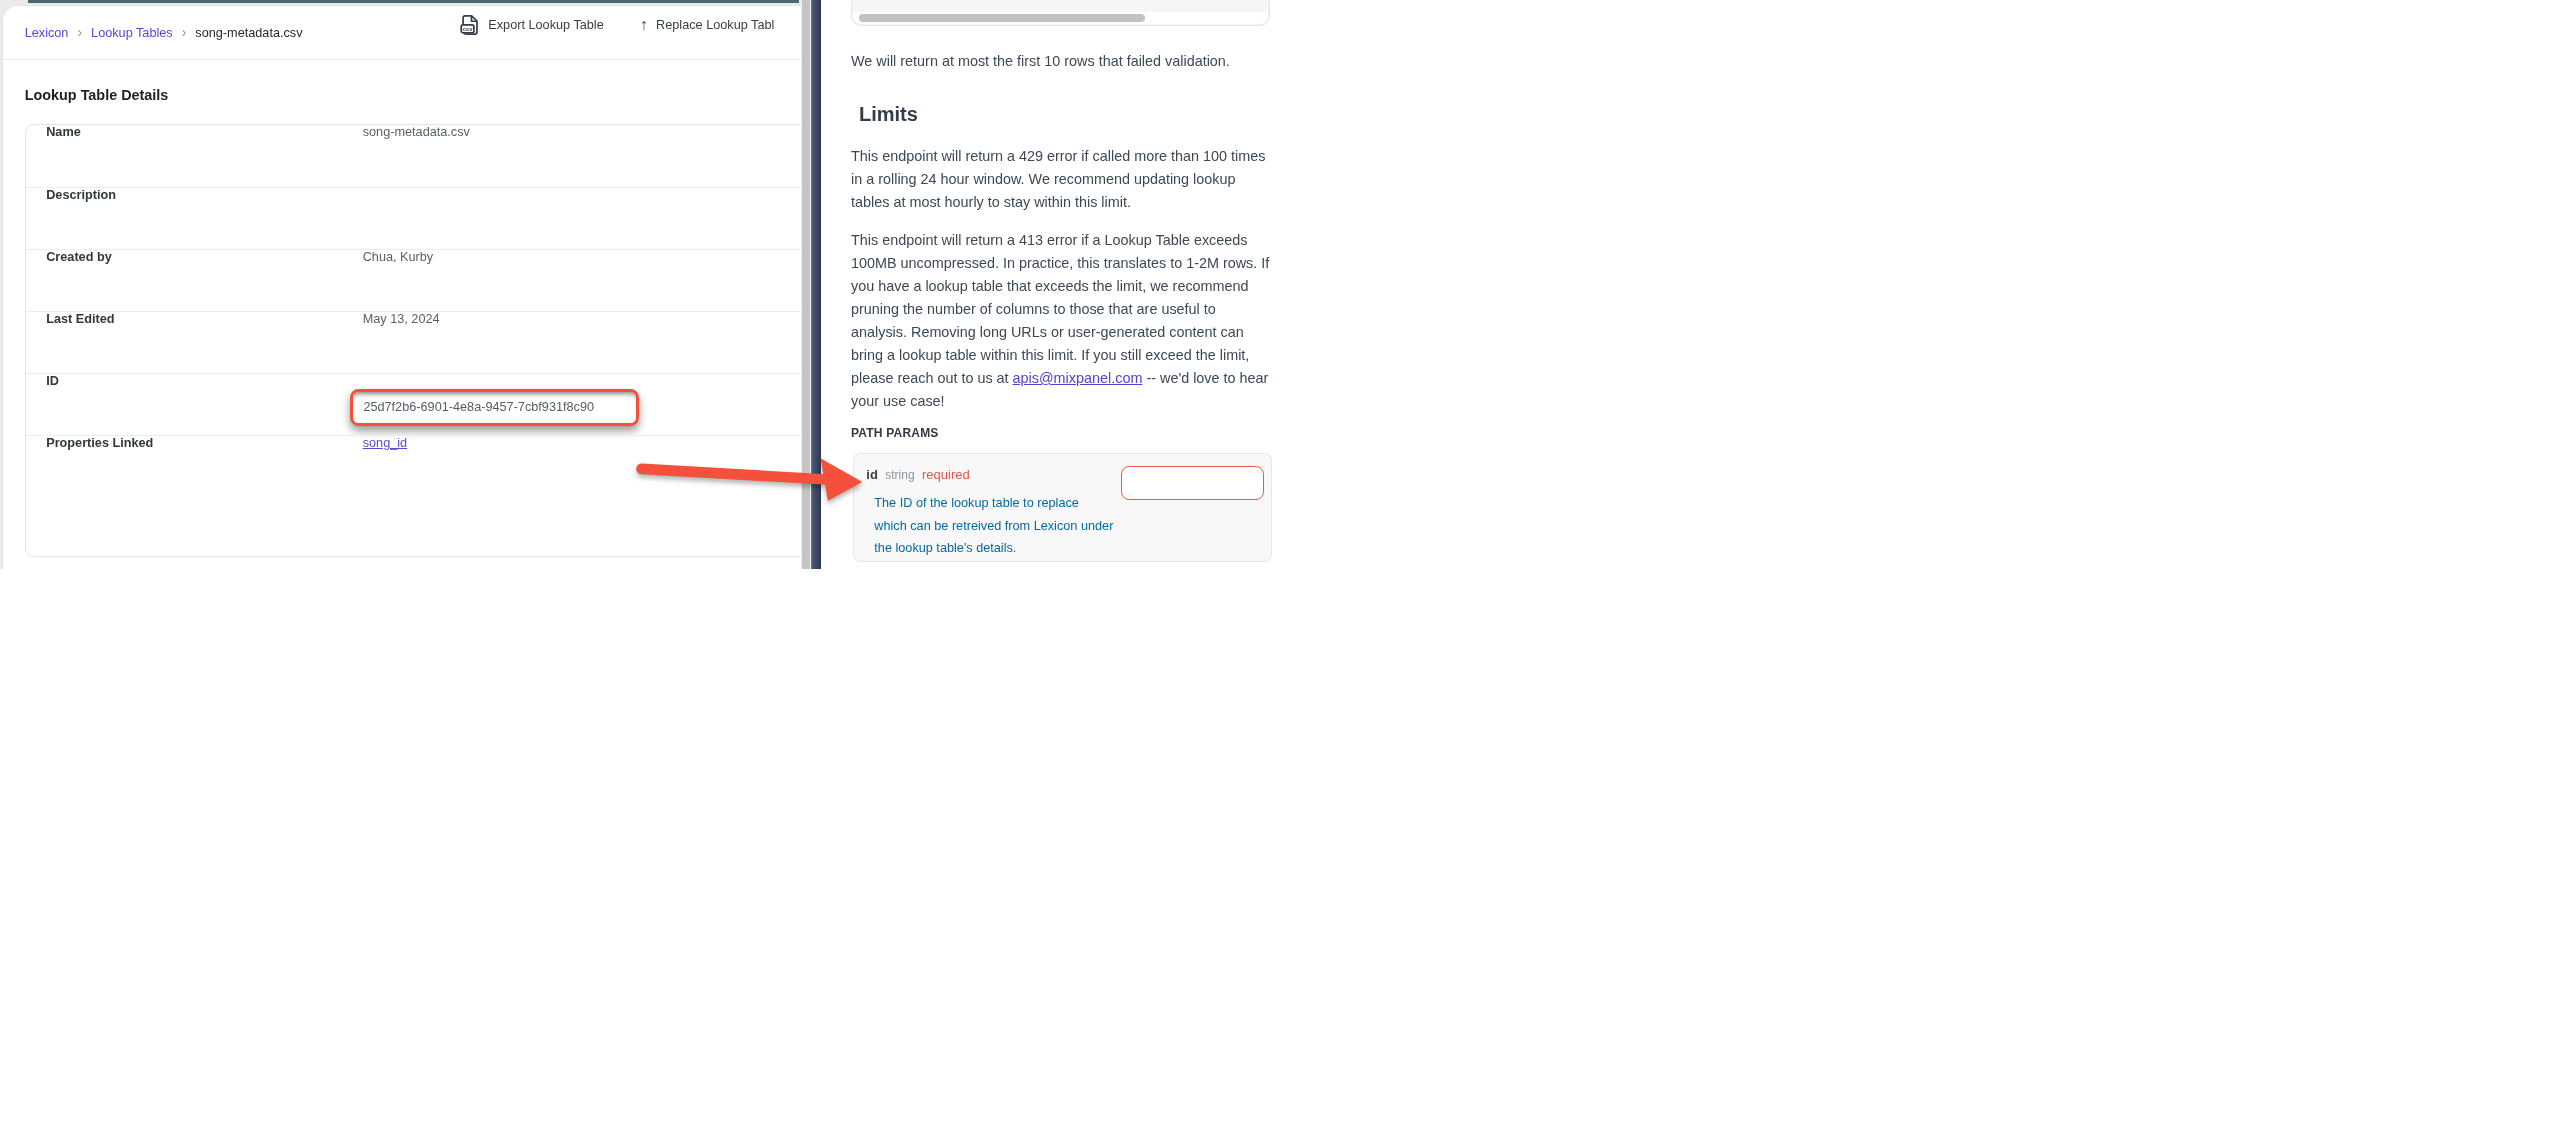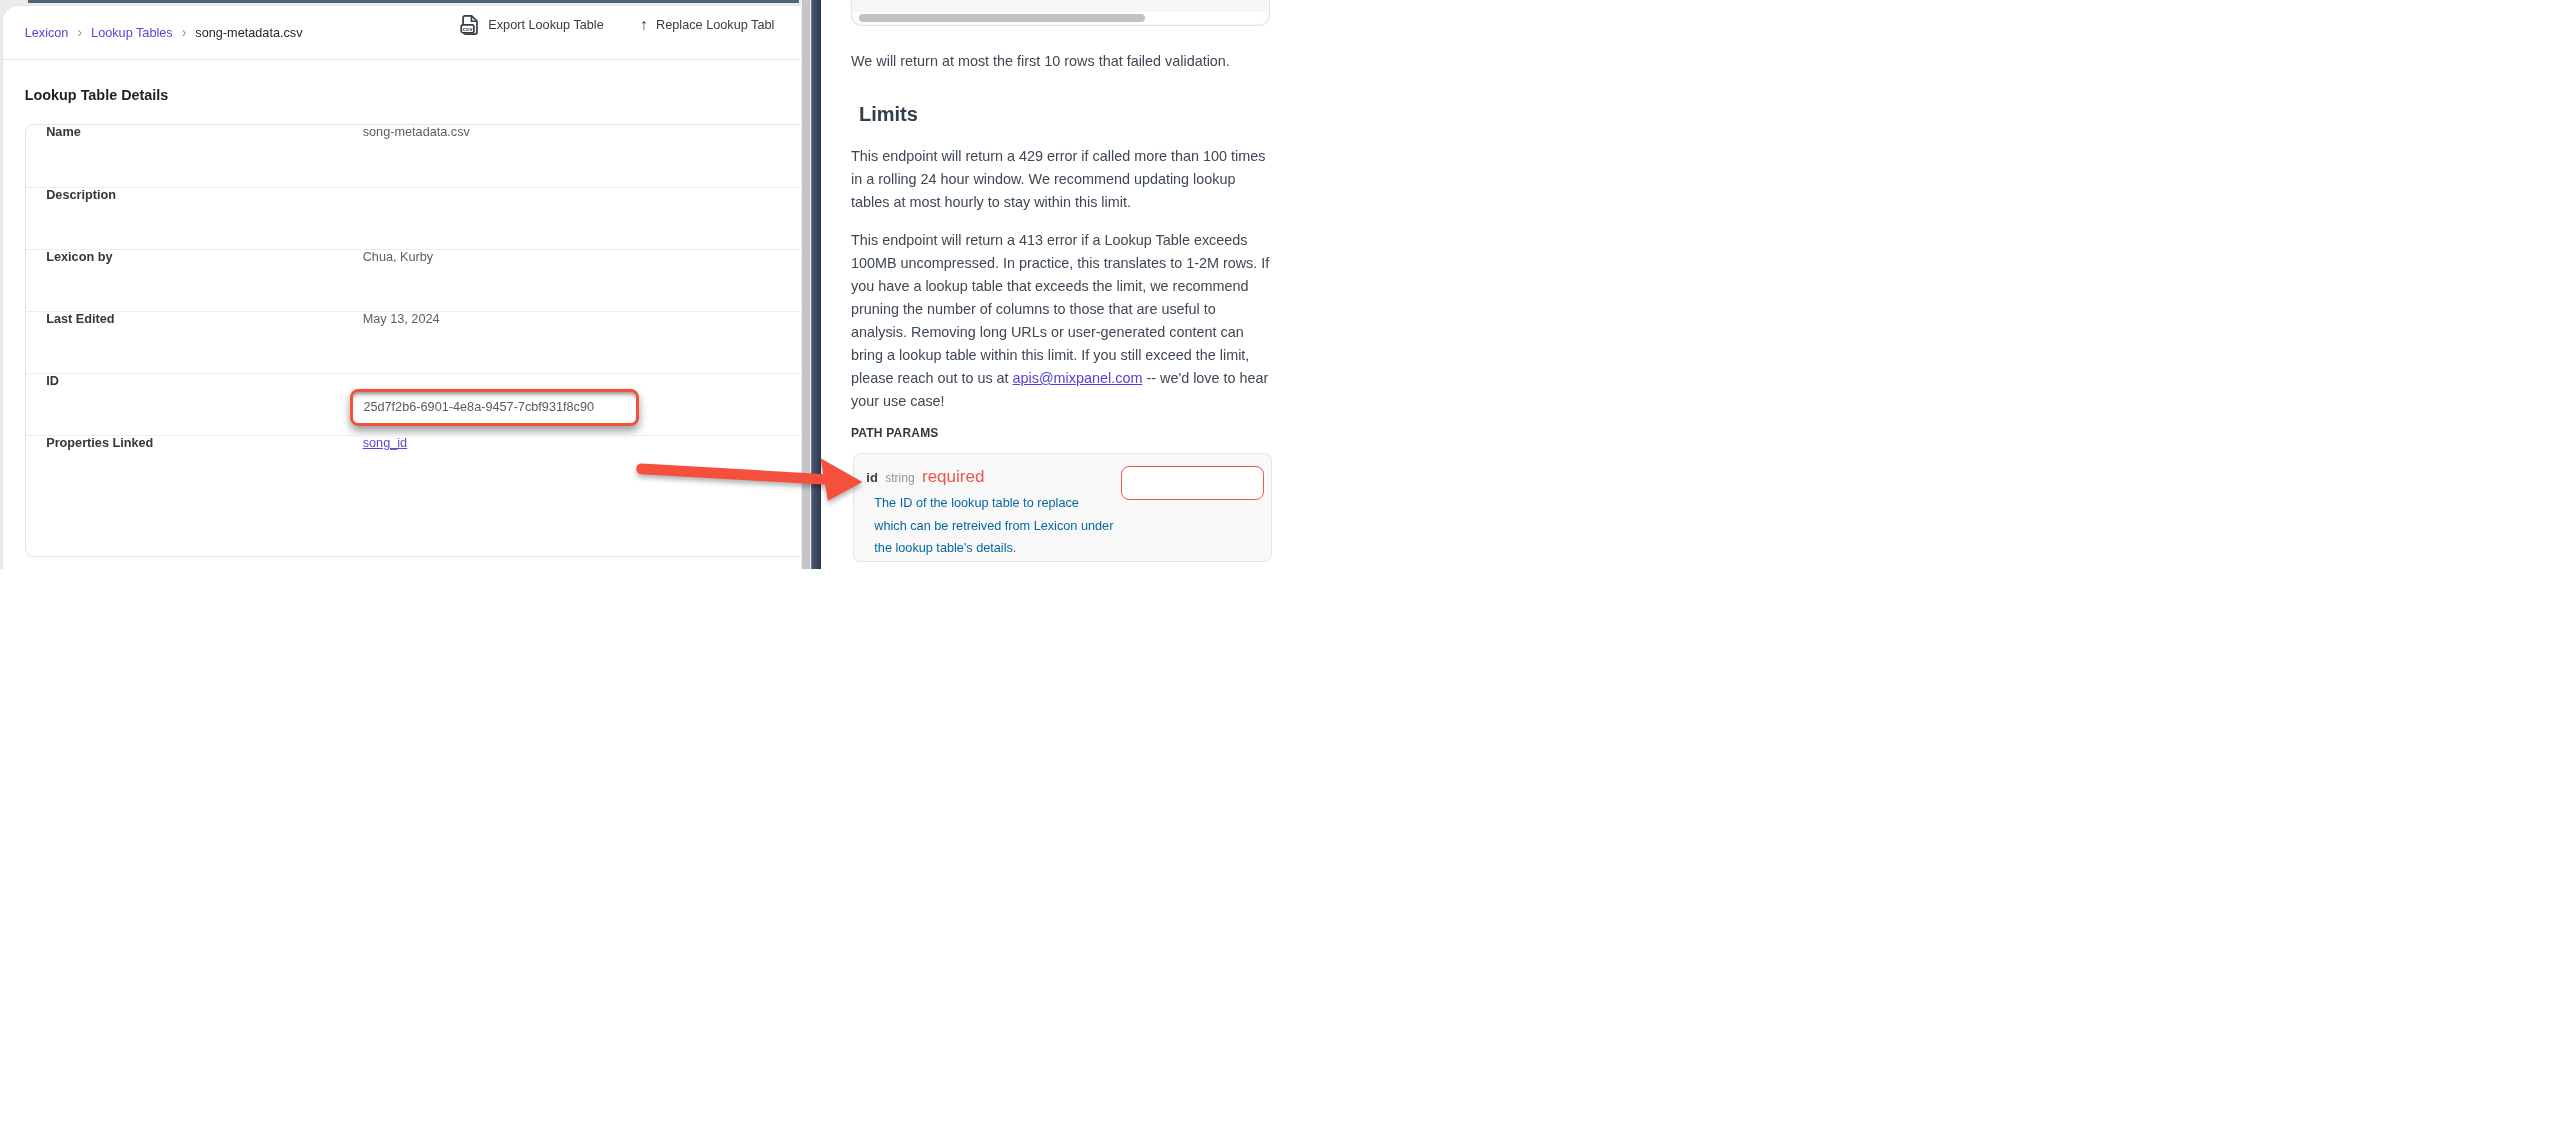--- a/index.html
+++ b/index.html
@@ -76,21 +76,21 @@
   .docs-link { color:#4f43d6; text-decoration:underline; cursor:pointer; }
 
   .path-params-label { position:absolute; left:30px; top:426px; font-size:12px; font-weight:700;
     color:#2e3944; letter-spacing:0.2px; }
 
   .param-card { position:absolute; left:32px; top:453px; width:419px; height:109px;
     background:#f8f8f8; border:0.8px solid #e6e6e8; border-radius:7.4px; }
   .param-head { position:absolute; left:12.3px; top:13px; display:flex; align-items:baseline; gap:7.4px; white-space:nowrap; }
   .param-name { font-size:13px; font-weight:700; color:#384248; }
   .param-type { font-size:12px; color:#8d959f; }
-  .param-required { font-size:17px; color:#e9564a; }
+  .param-required { font-size:13px; color:#e9564a; }
   .param-desc { position:absolute; left:12.3px; top:38px; width:240px; font-size:12.7px; line-height:22.6px; color:#0369a1;margin-left:8px; }
   .param-input { position:absolute; right:6.6px; top:11.5px; width:143px; height:34px;
     background:#ffffff; border:1.2px solid #e9564a; border-radius:8.2px; outline:none; }
 
   
   .arrow-overlay { position:absolute; left:0; top:0; width:1288px; height:569px; pointer-events:none; z-index:40; }
 
   .icon-csv-svg { display:block; }
 </style>
 </head>
@@ -138,21 +138,21 @@
         <span class="d-label">Name</span>
         <span class="d-value">song-metadata.csv</span>
       </div>
 
       <div class="d-row">
         <span class="d-label">Description</span>
         <span class="d-value"></span>
       </div>
 
       <div class="d-row">
-        <span class="d-label">Lexicon by</span>
+        <span class="d-label">Created by</span>
         <span class="d-value">Chua, Kurby</span>
       </div>
 
 
       <div class="d-row">
         <span class="d-label">Last Edited</span>
         <span class="d-value">May 13, 2024</span>
       </div>
 
       <div class="d-row">

